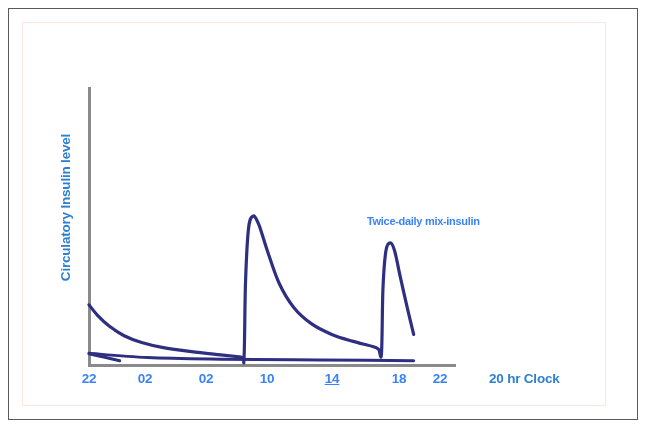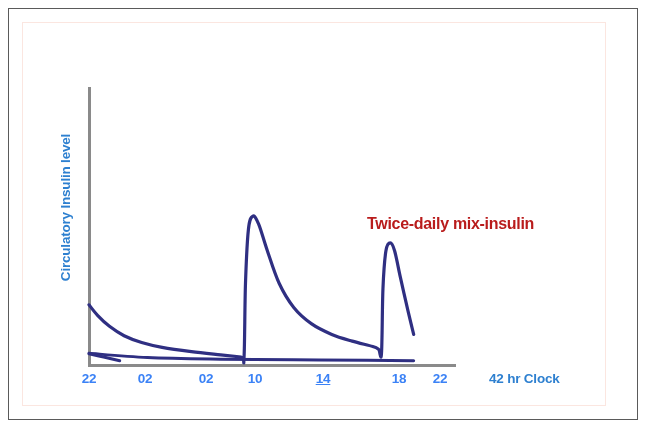--- a/index.html
+++ b/index.html
@@ -91,22 +91,22 @@
     font-weight: bold;
     white-space: nowrap;
     letter-spacing: -0.2px;
   }
 
   
   #series-title {
     position: absolute;
     left: 367px;
     top: 215px;
-    color: #b91c1c;
-    font-size: 16px;
+    color: #3b82f6;
+    font-size: 11px;
     font-weight: bold;
     white-space: nowrap;
     letter-spacing: -0.3px;
   }
 </style>
 </head>
 <body>
 
 <div id="figure-frame"></div>
 <div id="inner-border"></div>
@@ -127,21 +127,21 @@
   </svg>
 
   <div id="y-axis-title">Circulatory Insulin level</div>
 
   <div id="series-title">Twice-daily mix-insulin</div>
 
   <div id="x-tick-labels">
       <div class="x-tick-label" style="left: 74px;">22</div>
       <div class="x-tick-label" style="left: 130px;">02</div>
       <div class="x-tick-label" style="left: 191px;">02</div>
-      <div class="x-tick-label" style="left: 240px;">10</div>
-      <div class="x-tick-label" style="left: 308px; text-decoration: underline;">14</div>
+      <div class="x-tick-label" style="left: 252px;">10</div>
+      <div class="x-tick-label" style="left: 317px; text-decoration: underline;">14</div>
       <div class="x-tick-label" style="left: 384px;">18</div>
       <div class="x-tick-label" style="left: 425px;">22</div>
     </div>
 
-  <div id="x-axis-title">42 hr Clock</div>
+  <div id="x-axis-title">20 hr Clock</div>
 
 </div>
 
 </body></html>

